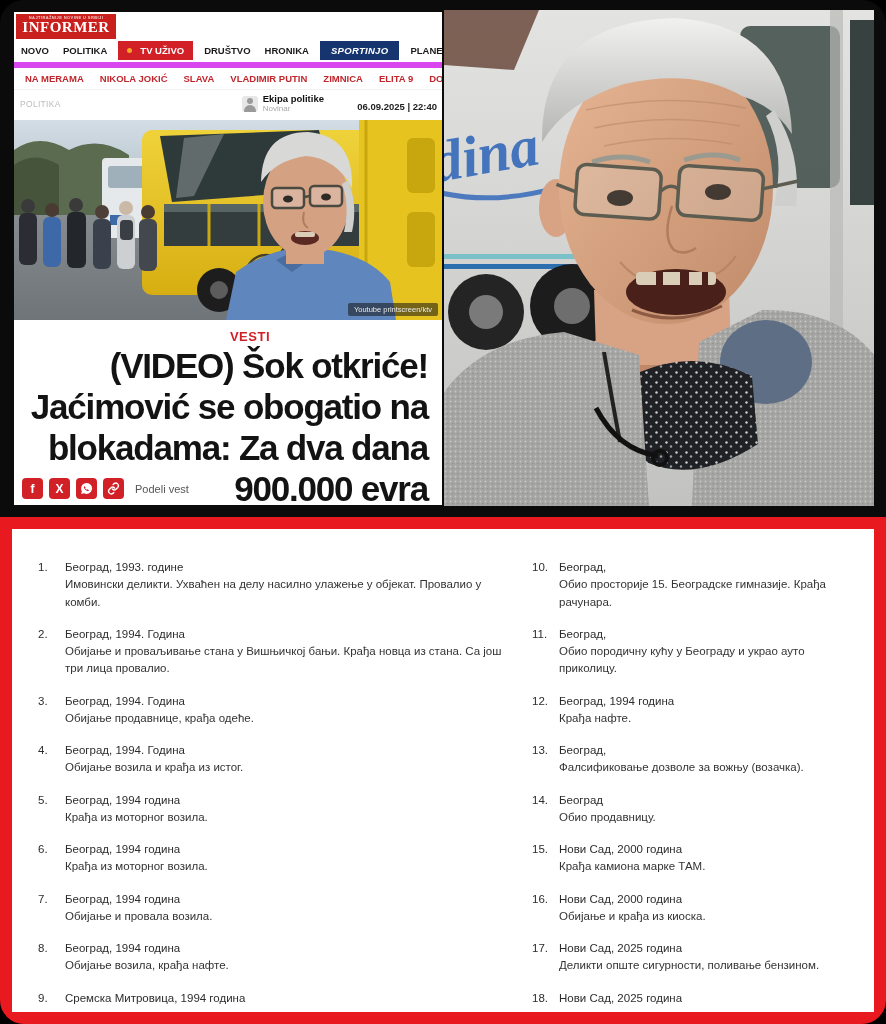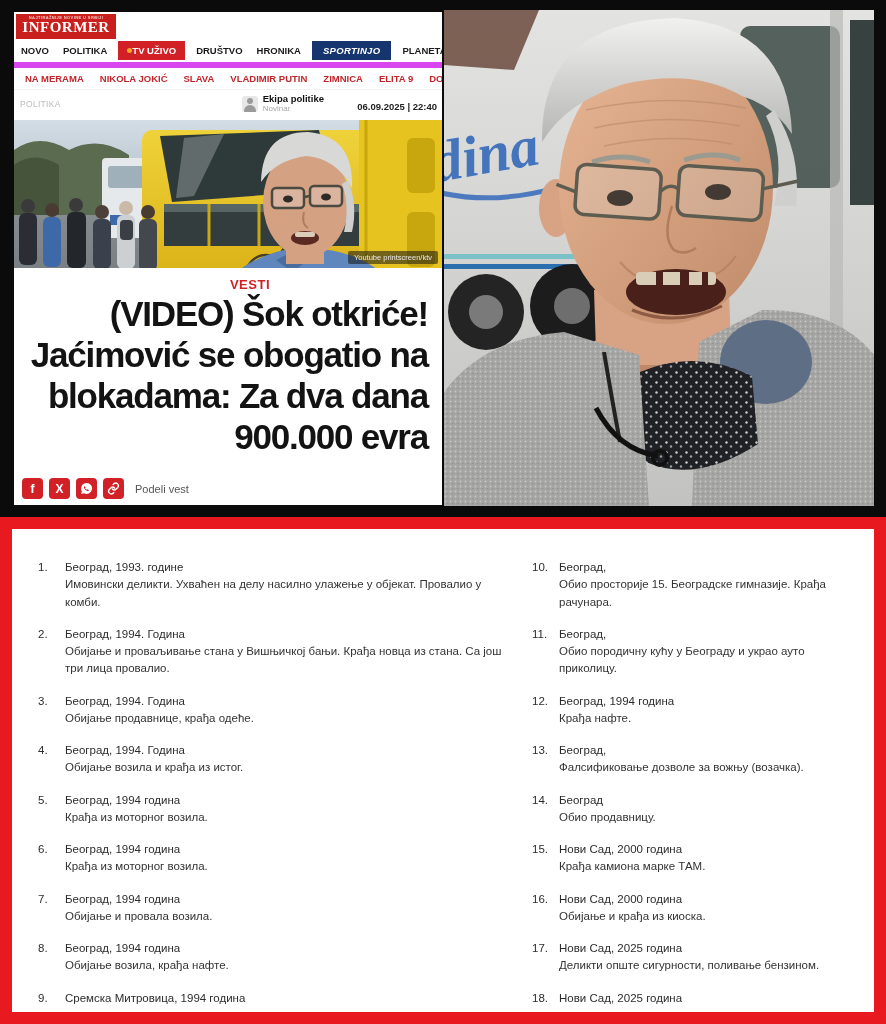--- a/index.html
+++ b/index.html
@@ -1,43 +1,43 @@
 <!DOCTYPE html>
 <html><head>
 <meta charset="utf-8">
 <style>
   html,body{margin:0;padding:0;background:#000;}
   .canvas{position:relative;width:886px;height:1024px;background:#0b0b0b;overflow:hidden;
-          font-family:"Liberation Sans",sans-serif;}
+          font-family:"Liberation Sans",sans-serif;border-radius:24px;}
 
   
   .news-card{position:absolute;left:14px;top:12px;width:428px;height:493px;background:#fff;overflow:hidden;}
   .masthead{position:relative;height:27px;background:#fff;}
   .logo-box{position:absolute;left:2px;top:2px;width:100px;height:25px;background:#c9201d;
             color:#fff;text-align:center;padding-top:1px;box-sizing:border-box;}
   .logo-tagline{font-size:4px;letter-spacing:.4px;color:#f2c7c4;font-weight:bold;line-height:5px;white-space:nowrap;overflow:hidden;}
   .logo-title{font-family:"Liberation Serif",serif;font-weight:bold;font-size:15px;line-height:15px;letter-spacing:.5px;}
   .nav{display:flex;align-items:center;height:23px;padding:0 0;font-size:9.5px;font-weight:bold;color:#1a1a1a;white-space:nowrap;}
   .nav-item{padding:0 7px;cursor:pointer;}
-  .nav-tv{display:flex;align-items:center;gap:0;background:#d22027;color:#fff;padding:4px 9px;margin:0 4px;}
+  .nav-tv{display:flex;align-items:center;gap:8px;background:#d22027;color:#fff;padding:4px 9px;margin:0 4px;}
   .nav-dot{width:5px;height:5px;border-radius:50%;background:#f5a623;}
   .nav-sport{background:#16356e;color:#fff;font-style:italic;padding:4px 11px;margin:0 4px;letter-spacing:.3px;}
   .ticker{display:flex;align-items:center;height:21px;padding:0 3px;border-top:6px solid #d946ef;
           font-size:9.5px;font-weight:bold;color:#c0272d;white-space:nowrap;}
   .ticker-item{padding:0 8px;cursor:pointer;}
   .byline{position:relative;height:30px;font-size:9px;border-top:1px solid #f1f1f1;}
   .section-label{position:absolute;left:6px;top:9px;color:#bcbcbc;font-size:8.5px;letter-spacing:.3px;}
   .author-block{position:absolute;right:118px;top:4px;display:flex;gap:5px;align-items:center;}
   .avatar{width:16px;height:16px;border-radius:3px;background:#e7e7e7;position:relative;overflow:hidden;}
   .avatar .head{position:absolute;left:5px;top:2px;width:6px;height:6px;border-radius:50%;background:#9a9a9a;}
   .avatar .body{position:absolute;left:2px;top:9px;width:12px;height:8px;border-radius:6px 6px 0 0;background:#9a9a9a;}
   .author-name{font-weight:bold;font-size:9.5px;color:#111;line-height:10px;}
   .author-role{color:#a9a9a9;font-size:8px;line-height:9px;}
   .date{position:absolute;right:5px;top:11px;font-weight:bold;font-size:9.5px;color:#222;}
-  .article-image{position:relative;height:148px;overflow:hidden;background:#9aa0a6;}
+  .article-image{position:relative;height:200px;overflow:hidden;background:#9aa0a6;}
   .image-caption{position:absolute;right:4px;bottom:4px;background:rgba(20,20,20,.55);color:#e9e9e9;
                  font-size:7.5px;padding:2px 6px;border-radius:2px;}
   .vesti{margin-top:9px;text-align:center;color:#d22027;font-weight:bold;font-size:13px;letter-spacing:.5px;margin-left:44px;}
   .headline{margin-top:2px;padding:0 14px;text-align:right;font-weight:bold;color:#131313;
             font-size:35px;line-height:1.17;letter-spacing:-1.2px;}
   .share-row{position:absolute;left:8px;bottom:6px;display:flex;align-items:center;gap:6px;}
   .share-btn{width:21px;height:21px;border-radius:4px;background:#d22027;color:#fff;display:flex;
              align-items:center;justify-content:center;font-weight:bold;font-size:12px;cursor:pointer;}
   .share-label{font-size:11px;color:#555;margin-left:5px;}
 

